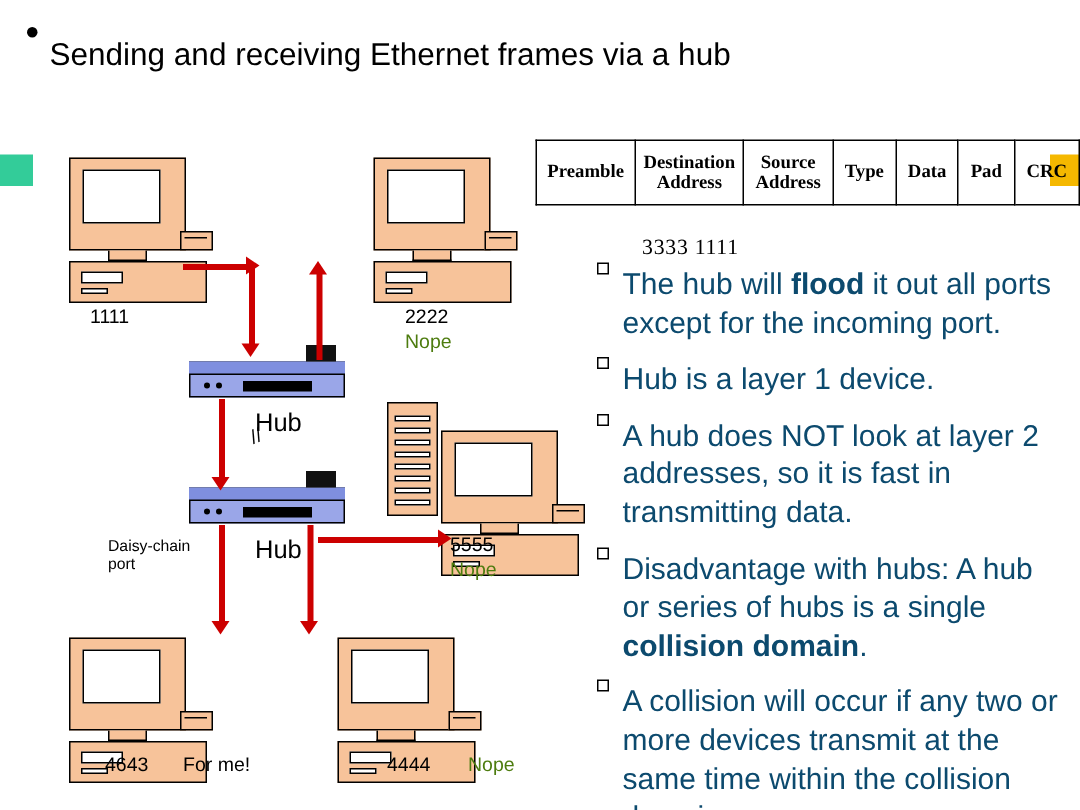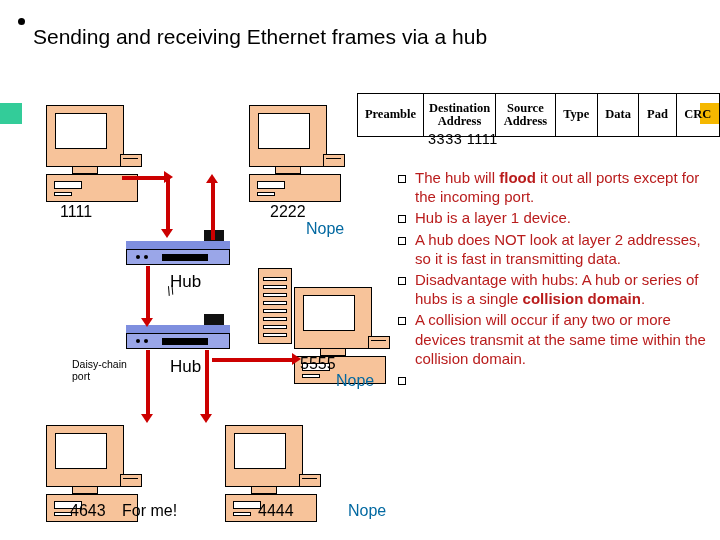--- a/index.html
+++ b/index.html
@@ -69,25 +69,26 @@
   .ft-dest     { width: 58px; margin-top: 17px; }
   .ft-src      { width: 58px; }
   .ft-type     { width: 40px; }
   .ft-data     { width: 40px; }
   .ft-pad      { width: 36px; }
   .ft-crc      { width: 42px; }
 
   
   .lbl-3333-1111 {
     position: absolute;
-    left: 428px; top: 131px;
+    left: 428px; top: 157px;
     font-size: 14.5px;
     color: #000000;
     white-space: nowrap;
     letter-spacing: 0.5px;
+    font-family: Liberation Serif, serif;
   }
   
   .bullets {
     position: absolute;
     left: 398px; top: 168px;
     width: 310px;
   }
   .bullet-row {
     display: flex;
     align-items: flex-start;
@@ -95,23 +96,24 @@
   }
   .bullet-sq {
     width: 6px; height: 6px;
     border: 1px solid #000000;
     background: #ffffff;
     margin-top: 7px;
     margin-right: 9px;
     flex: 0 0 auto;
   }
   .bullet-txt {
-    font-size: 15px;
+    font-size: 20px;
     line-height: 1.28;
-    color: #b91c1c;
+    color: #0c4a6e;
+    margin-top: 10px;
   }
   .bullet-txt b { font-weight: bold; }
 
   
   .pc { position: absolute; }
   .pc .mon-outer {
     position: absolute;
     left: 0; top: 0;
     width: 78px; height: 62px;
     background: #f7c39a;
@@ -253,26 +255,26 @@
     border-top: 9px solid #cc0000;
   }
   .ah-up {
     border-left: 6px solid transparent;
     border-right: 6px solid transparent;
     border-bottom: 9px solid #cc0000;
   }
   
   .dlabel {
     position: absolute;
-    font-size: 16px;
+    font-size: 13px;
     color: #000000;
     white-space: nowrap;
     text-align: center;
   }
-  .dlabel.red { color: #0369a1; margin-left: 36px; }
+  .dlabel.red { color: #4d7c0f; }
   .small-lbl {
     position: absolute;
     font-size: 10.5px;
     color: #000000;
     white-space: nowrap;
     line-height: 1.15;
   }
   .dchain-slash {
     position: absolute;
     font-size: 13px;

